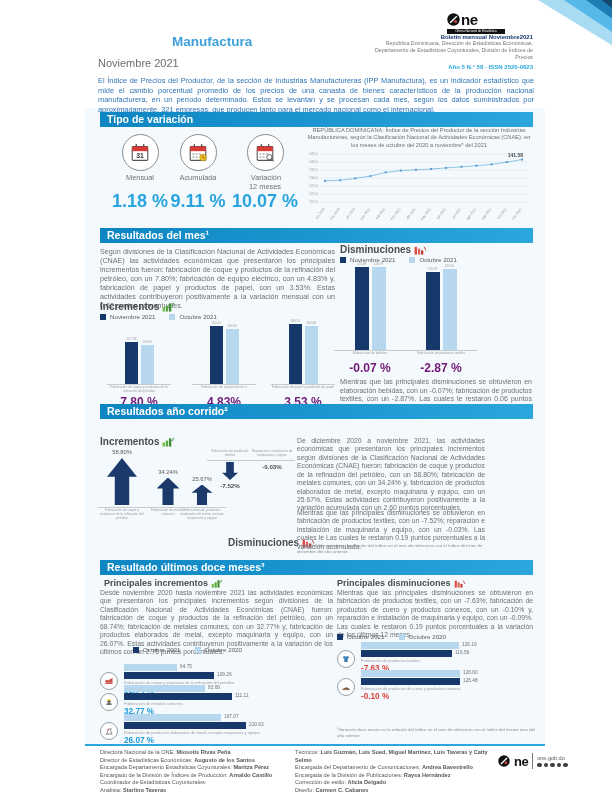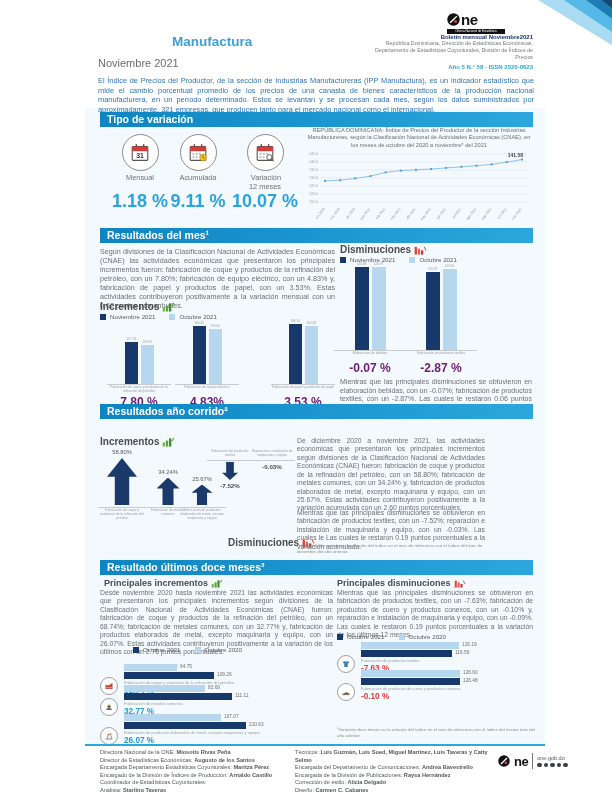--- a/index.html
+++ b/index.html
@@ -72,21 +72,21 @@
   .acat{position:absolute;font-size:3.3px;color:#9a9ea1;text-align:center;
       border-top:1px solid #C7CBCE;padding-top:1px;line-height:1.2;}
   .down-item{position:absolute;width:48px;display:flex;flex-direction:column;align-items:center;text-align:center;}
   .dcat{font-size:3.3px;color:#9a9ea1;line-height:1.2;}
   .dline{width:46px;border-top:1px solid #C7CBCE;margin-top:2px;}
   .down-arrow{width:16px;height:18px;background:#1B3A6B;margin-top:1px;
       clip-path:polygon(26% 0,74% 0,74% 60%,100% 60%,50% 100%,0 60%,26% 60%);}
   .dpct{font-size:6.2px;font-weight:bold;color:#4A4C4E;margin-top:2px;}
   
   .hchart{position:absolute;}
-  .hrow{position:absolute;left:0;display:flex;align-items:flex-end;}
+  .hrow{position:absolute;left:0;display:flex;align-items:center;}
   .hicon{width:16px;height:16px;border:1px solid #9aa0a4;border-radius:50%;background:#fff;
       display:flex;align-items:center;justify-content:center;margin-right:6px;flex:0 0 auto;margin-top:2px;}
   .hicon svg{width:10px;height:10px;}
   .hbar{height:7px;margin-bottom:1px;position:relative;}
   .hval{position:absolute;left:100%;margin-left:3px;top:0;font-size:4.8px;color:#6F7173;white-space:nowrap;}
   .hcat{font-size:4px;color:#9a9ea1;margin-top:1px;white-space:nowrap;}
   .hpct{font-size:8.2px;font-weight:bold;margin-top:1px;}
   
   .fdivider{position:absolute;left:85px;top:744px;width:460px;height:2px;background:#2AA7DD;}
   .fcol{position:absolute;top:749px;}
@@ -278,21 +278,21 @@
           <div class="vbar navy" style="height: 42.4px; width: 13px;">
             <span class="vval">117.78</span>
           </div>
           <div class="vbar light" style="height: 39.3px; width: 13px;">
             <span class="vval">109.26</span>
           </div>
         </div>
         <div class="vcat">Fabricación de coque y productos de la refinación del petróleo</div>
         <div class="vpct">7.80 %</div>
       </div>
-      <div class="vgroup" style="left: 75px; width: 64px; text-align: center;">
+      <div class="vgroup" style="left: 92px; width: 64px; text-align: center;">
         <div class="vbars" style="height: 62px;">
           <div class="vbar navy" style="height: 57.8px; width: 13px;">
             <span class="vval">160.45</span>
           </div>
           <div class="vbar light" style="height: 55.1px; width: 13px;">
             <span class="vval">153.06</span>
           </div>
         </div>
         <div class="vcat">Fabricación de equipo eléctrico</div>
         <div class="vpct">4.83%</div>

